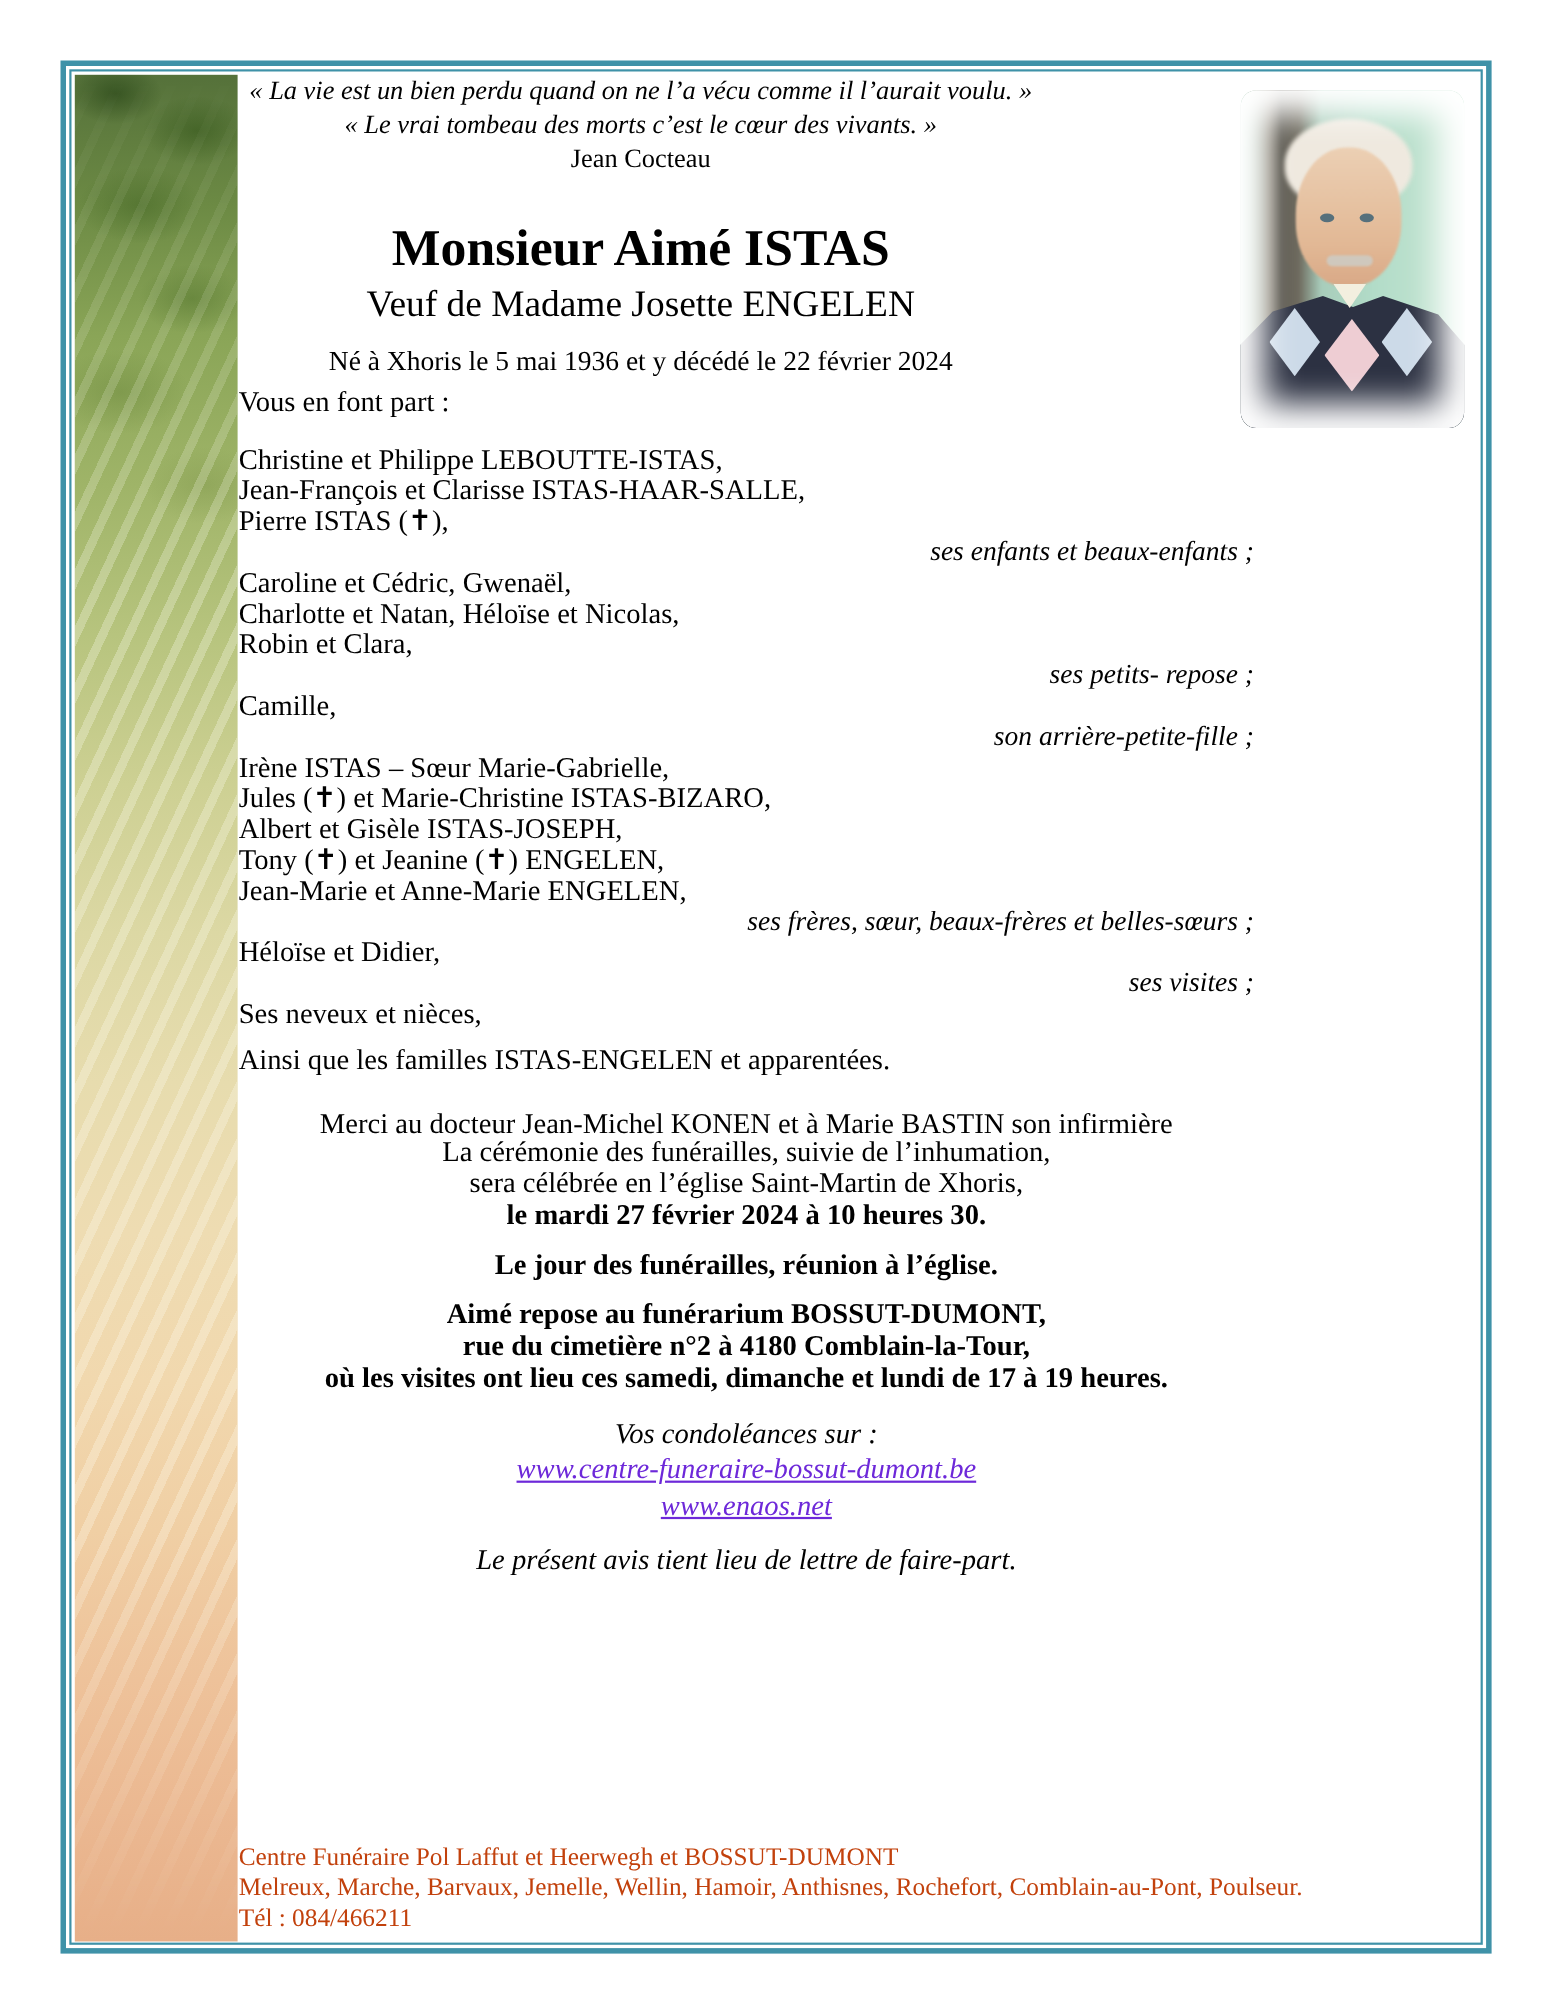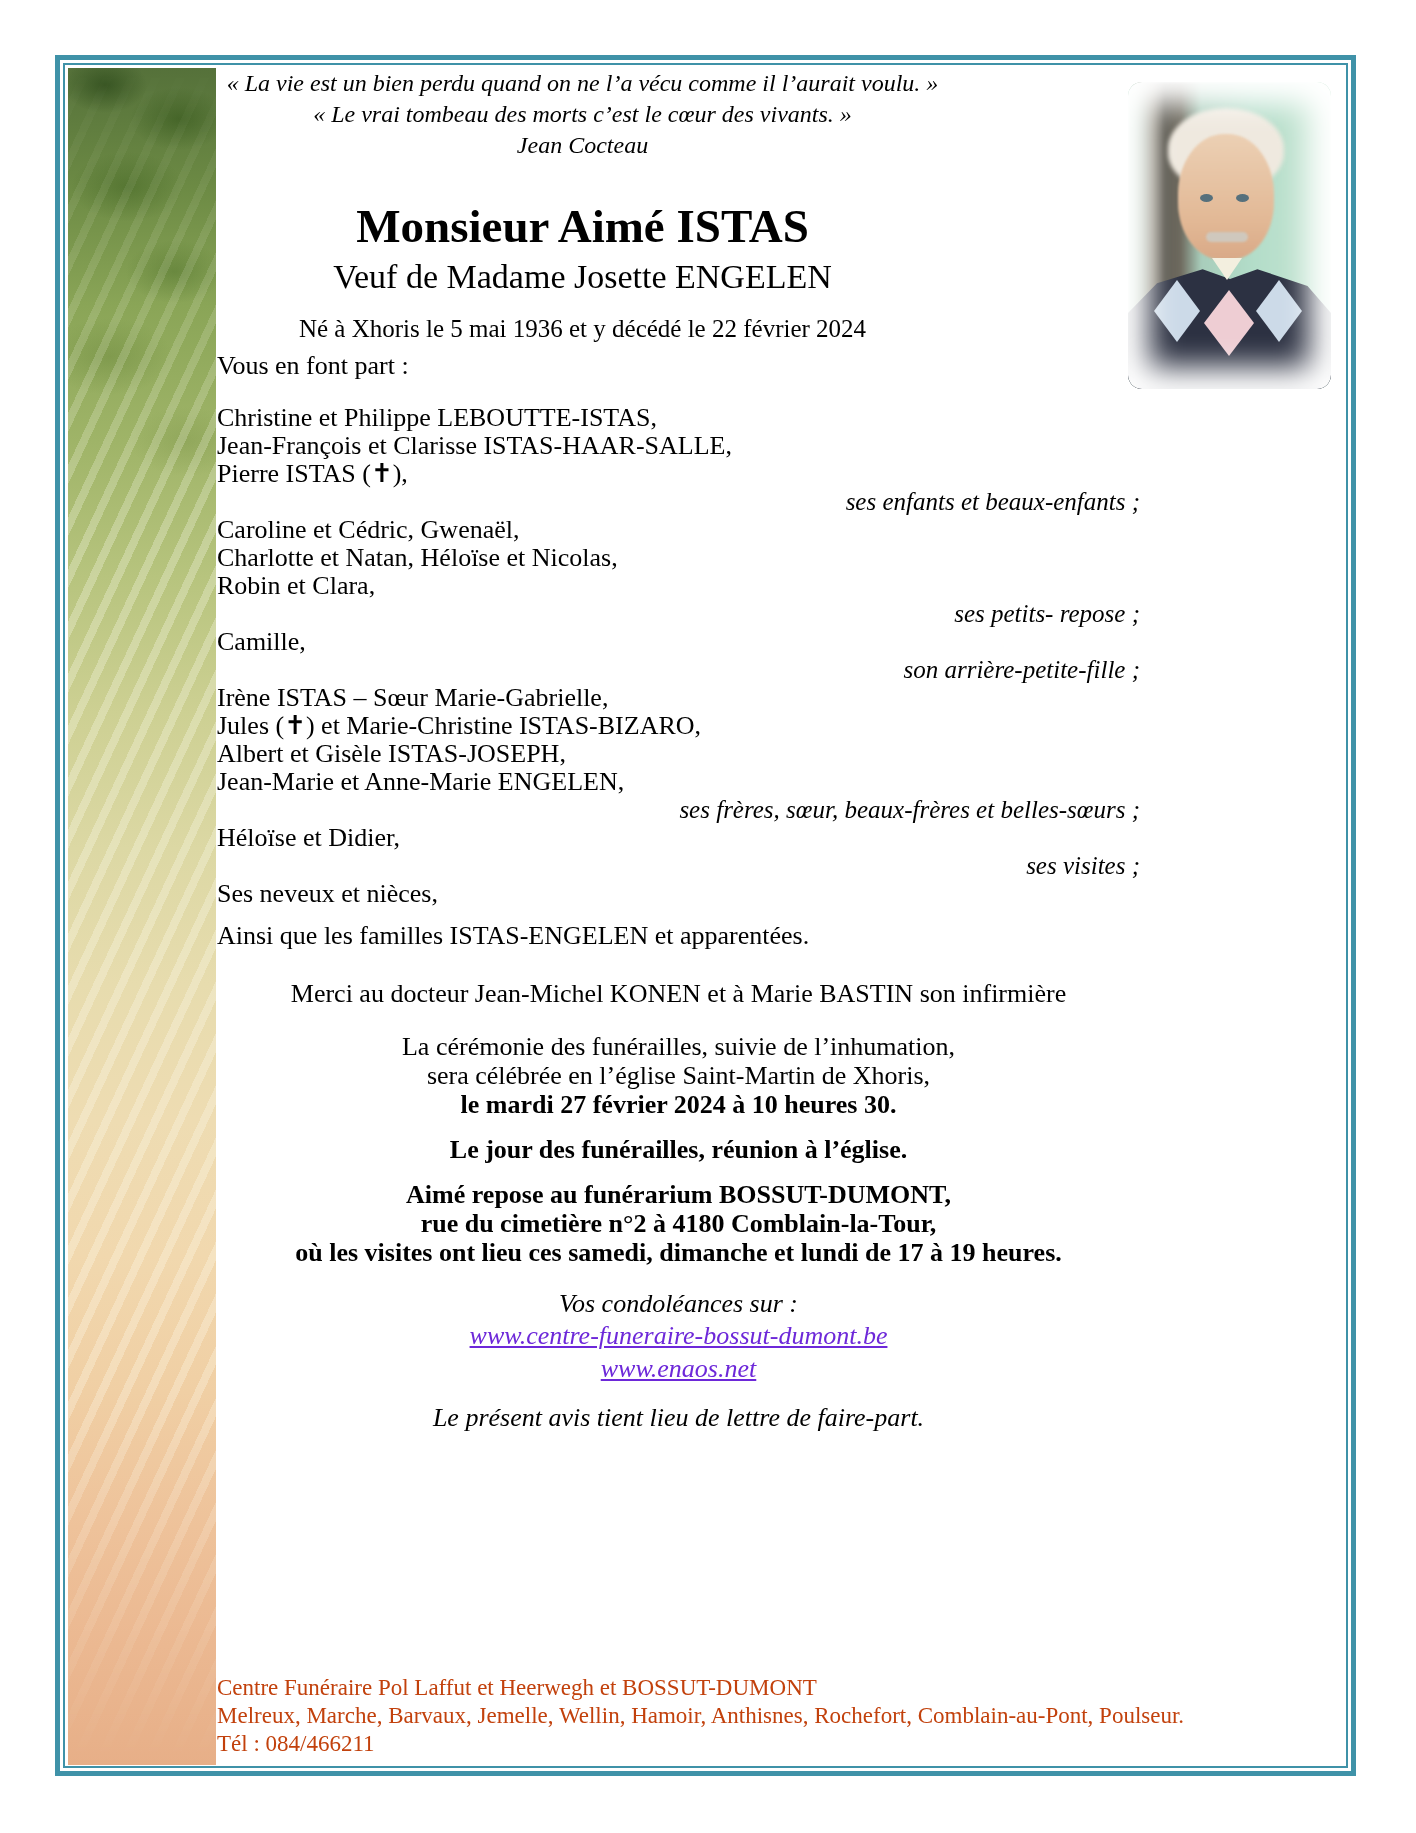--- a/index.html
+++ b/index.html
@@ -58,21 +58,21 @@
   .ph-d{position:absolute;clip-path:polygon(50% 0,100% 50%,50% 100%,0 50%);}
   .ph-d.pink{left:76px;top:208px;width:50px;height:66px;background:#eecdd3;}
   .ph-d.blue1{left:26px;top:198px;width:46px;height:62px;background:#ccdae8;}
   .ph-d.blue2{left:128px;top:198px;width:46px;height:62px;background:#ccdae8;}
   .photo::after{content:"";position:absolute;inset:0;border-radius:14px;
     box-shadow:inset 0 0 30px 22px #ffffff;}
   
   p{margin:0;}
   .top-block{position:absolute;left:225px;top:68px;width:715px;text-align:center;}
   .quote{font-style:italic;font-size:24px;line-height:31px;}
-  .quote-author{font-style:italic;font-size:24px;line-height:31px;}
+  .quote-author{font-size:24px;line-height:31px;}
   .title{font-size:47px;font-weight:bold;line-height:54px;margin-top:38px;}
   .subtitle{font-size:34px;line-height:40px;margin-top:4px;}
   .birth{font-size:25px;margin-top:18px;}
 
   .family{position:absolute;left:217px;top:352px;width:923px;font-size:26px;}
   .family p{line-height:28px;}
   .intro{margin-bottom:24px;}
   .relation{text-align:right;font-style:italic;font-size:25px;}
   .families{margin-top:14px;}
   .thanks{margin-top:30px;text-align:center;}
@@ -140,20 +140,21 @@
 
   <div>
     <p>Camille,</p>
     <p class="relation">son arrière-petite-fille ;</p>
   </div>
 
   <div>
     <p>Irène ISTAS – Sœur Marie-Gabrielle,</p>
     <p>Jules (✝) et Marie-Christine ISTAS-BIZARO,</p>
     <p>Albert et Gisèle ISTAS-JOSEPH,</p>
+    <p>Tony (✝) et Jeanine (✝) ENGELEN,</p>
     <p>Jean-Marie et Anne-Marie ENGELEN,</p>
     <p class="relation">ses frères, sœur, beaux-frères et belles-sœurs ;</p>
   </div>
 
   <div>
     <p>Héloïse et Didier,</p>
     <p class="relation">ses visites ;</p>
   </div>
 
   <div>

